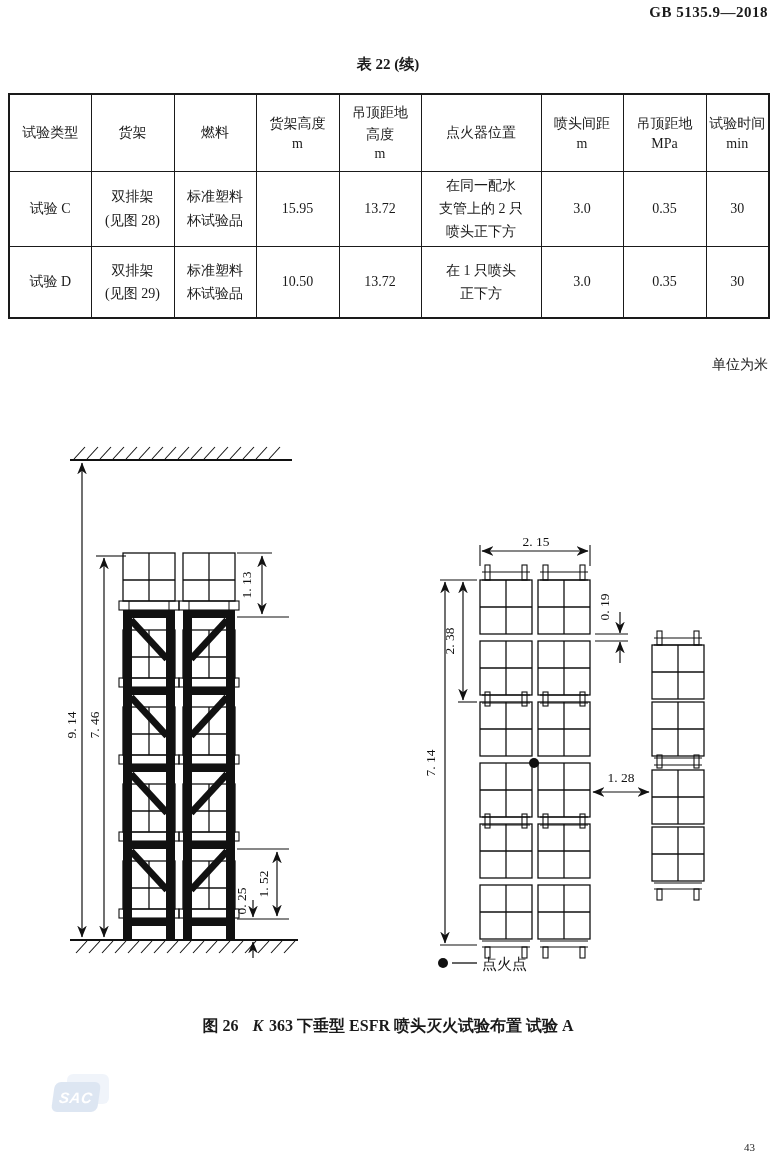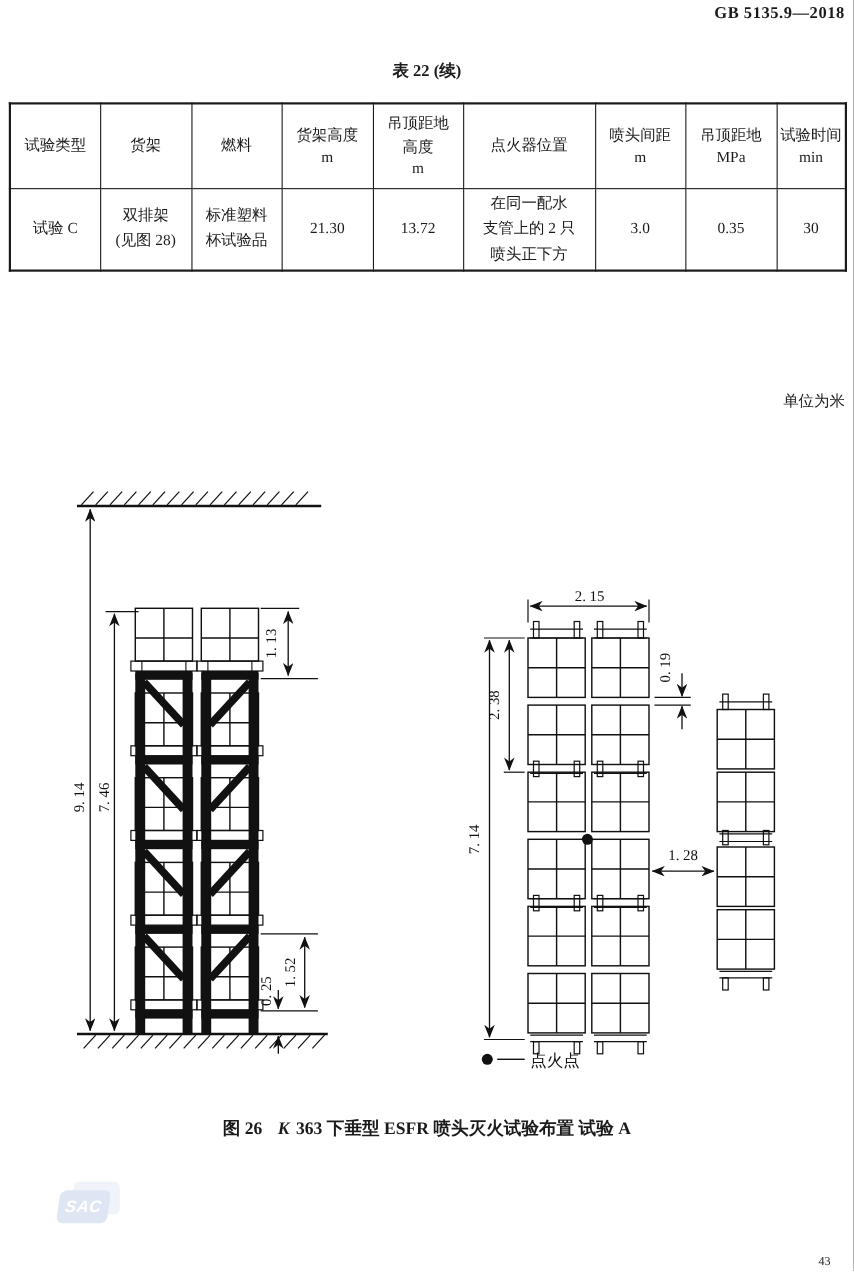--- a/index.html
+++ b/index.html
@@ -68,25 +68,39 @@
       <th><span class="h-label">喷头间距</span><span class="h-unit">m</span></th>
       <th><span class="h-label">吊顶距地</span><span class="h-unit">MPa</span></th>
       <th><span class="h-label">试验时间</span><span class="h-unit">min</span></th>
     </tr>
     <tr class="r1">
       <td>试验 C</td>
       <td>双排架
 (见图 28)</td>
       <td>标准塑料
 杯试验品</td>
-      <td>21.30</td>
+      <td>15.95</td>
       <td>13.72</td>
       <td>在同一配水
 支管上的 2 只
 喷头正下方</td>
+      <td>3.0</td>
+      <td>0.35</td>
+      <td>30</td>
+    </tr>
+    <tr class="r2">
+      <td>试验 D</td>
+      <td>双排架
+(见图 29)</td>
+      <td>标准塑料
+杯试验品</td>
+      <td>10.50</td>
+      <td>13.72</td>
+      <td>在 1 只喷头
+正下方</td>
       <td>3.0</td>
       <td>0.35</td>
       <td>30</td>
     </tr>
   </tbody>
     </table>
 
   <div class="unit-note">单位为米</div>
 
   <svg class="fig" width="776" height="560" viewBox="0 430 776 560">

